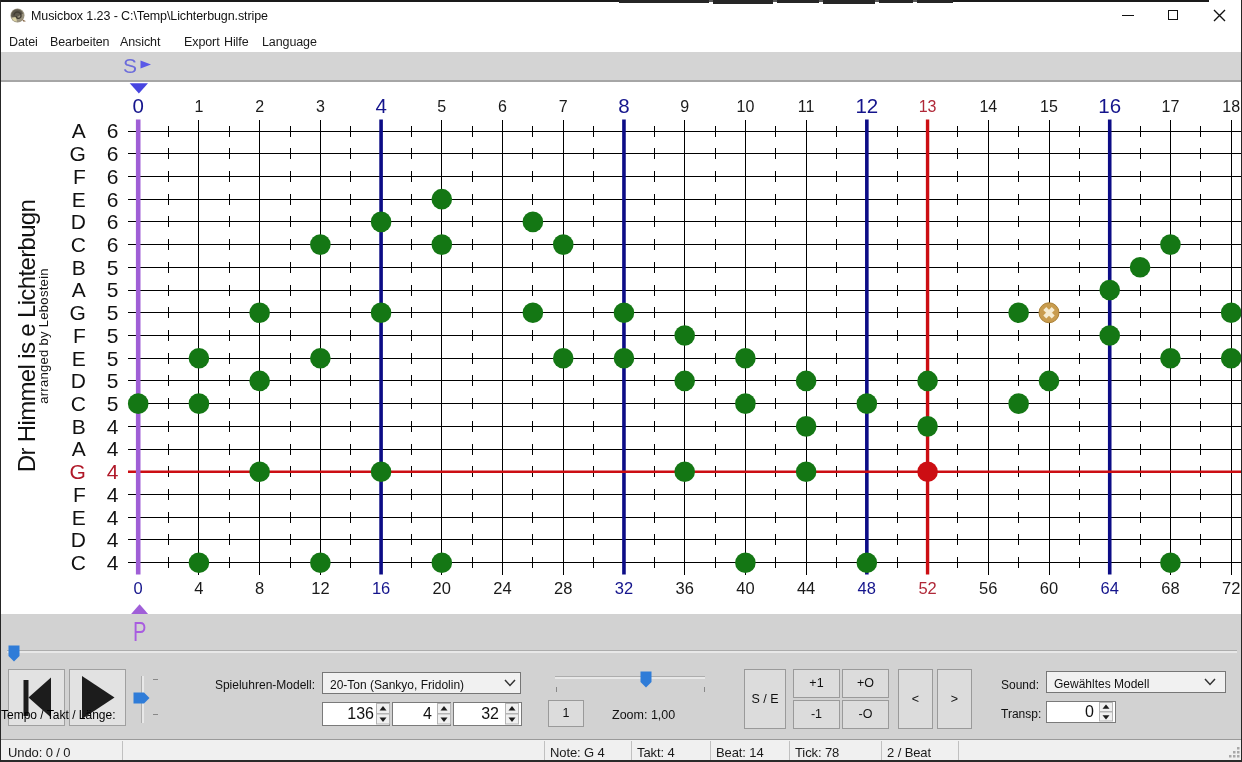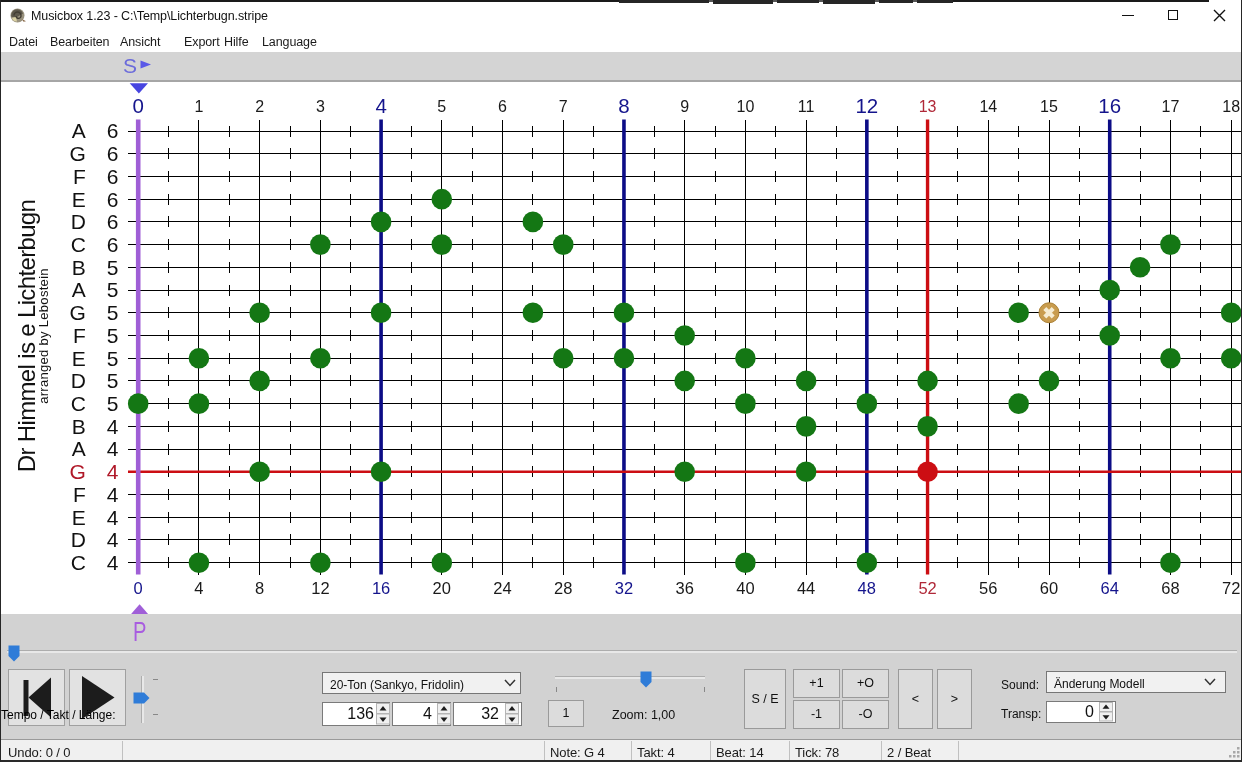--- a/index.html
+++ b/index.html
@@ -194,20 +194,21 @@
     <path d="M13 7 L45.5 28.5 L13 50 Z" fill="#1c1c1c"></path>
   </svg>
 
   <div class="abs" style="left:140px;top:676px;width:3px;height:47px;background:#e8e8e8;border-left:1px solid #adadad"></div>
   <div class="abs" style="left:152px;top:679px;width:5px;height:1px;background:#888"></div>
   <div class="abs" style="left:152px;top:714px;width:5px;height:1px;background:#888"></div>
   <svg class="abs" style="left:132px;top:692px" width="17" height="12" viewBox="0 0 17 12">
       <path d="M0.5 0.5 H11 L16.5 6 L11 11.5 H0.5 Z" fill="#2f7cd8"></path>
     </svg>
 
+  <div class="abs" style="left:0px;top:677.5px;width:314px;font-size:12px;color:#111;text-align:right">Spieluhren-Modell:</div>
   <div class="abs" style="left:0px;top:708px;width:314px;font-size:12px;color:#000000;text-align:left">Tempo / Takt / Länge:</div>
 
   <div class="abs" style="left:321px;top:672px;width:199px;height:22px;background:#f1f1f1;border:1px solid #767676"></div>
   <div class="abs" style="left:329px;top:677.5px;font-size:12px;color:#111">20-Ton (Sankyo, Fridolin)</div>
   <svg class="abs" style="left:503px;top:679px" width="12" height="8" viewBox="0 0 12 8">
       <path d="M1 1 L6 6.5 L11 1" stroke="#333" stroke-width="1.5" fill="none"></path>
     </svg>
 
   <div class="abs" style="left:321px;top:702px;width:68px;height:24px;background:#fff;border:1px solid #7a7a7a"></div>
   <div class="abs" style="left:321px;top:705px;width:52px;font-size:16px;color:#111;text-align:right">136</div>
@@ -248,21 +249,21 @@
   <div class="abs" style="left:743px;top:669px;width:42px;height:60px;background:#dcdcdc;border:1px solid #9a9a9a;font-size:12.5px;color:#111;text-align:center;line-height:58px">S / E</div>
   <div class="abs" style="left:792px;top:669px;width:47px;height:29px;background:#dcdcdc;border:1px solid #9a9a9a;font-size:12.5px;color:#111;text-align:center;line-height:27px">+1</div>
   <div class="abs" style="left:841px;top:669px;width:47px;height:29px;background:#dcdcdc;border:1px solid #9a9a9a;font-size:12.5px;color:#111;text-align:center;line-height:27px">+O</div>
   <div class="abs" style="left:792px;top:700px;width:47px;height:29px;background:#dcdcdc;border:1px solid #9a9a9a;font-size:12.5px;color:#111;text-align:center;line-height:27px">-1</div>
   <div class="abs" style="left:841px;top:700px;width:47px;height:29px;background:#dcdcdc;border:1px solid #9a9a9a;font-size:12.5px;color:#111;text-align:center;line-height:27px">-O</div>
   <div class="abs" style="left:897px;top:669px;width:35px;height:60px;background:#dcdcdc;border:1px solid #9a9a9a;font-size:12.5px;color:#111;text-align:center;line-height:58px">&lt;</div>
   <div class="abs" style="left:936px;top:669px;width:35px;height:60px;background:#dcdcdc;border:1px solid #9a9a9a;font-size:12.5px;color:#111;text-align:center;line-height:58px">&gt;</div>
 
   <div class="abs" style="left:1000px;top:677.5px;font-size:12px;color:#111">Sound:</div>
   <div class="abs" style="left:1045px;top:671px;width:180px;height:22px;background:#f1f1f1;border:1px solid #767676"></div>
-  <div class="abs" style="left:1053px;top:676.5px;font-size:12px;color:#111">Änderung Modell</div>
+  <div class="abs" style="left:1053px;top:676.5px;font-size:12px;color:#111">Gewähltes Modell</div>
   <svg class="abs" style="left:1203px;top:678px" width="12" height="8" viewBox="0 0 12 8">
       <path d="M1 1 L6 6.5 L11 1" stroke="#333" stroke-width="1.5" fill="none"></path>
     </svg>
   <div class="abs" style="left:1000px;top:706.5px;font-size:12px;color:#111">Transp:</div>
   <div class="abs" style="left:1045px;top:701px;width:70px;height:22px;background:#fff;border:1px solid #7a7a7a"></div>
   <div class="abs" style="left:1045px;top:703px;width:48px;font-size:16px;color:#111;text-align:right">0</div>
   <svg class="abs" style="left:1098px;top:702px" width="14" height="20" viewBox="0 0 14 20">
     <rect x="0.5" y="0.5" width="13" height="9" fill="#f0f0f0" stroke="#b5b5b5"></rect>
     <rect x="0.5" y="10" width="13" height="9" fill="#f0f0f0" stroke="#b5b5b5"></rect>
     <path d="M7 2.5 L10.5 6.8 H3.5 Z" fill="#1c1c1c"></path>

